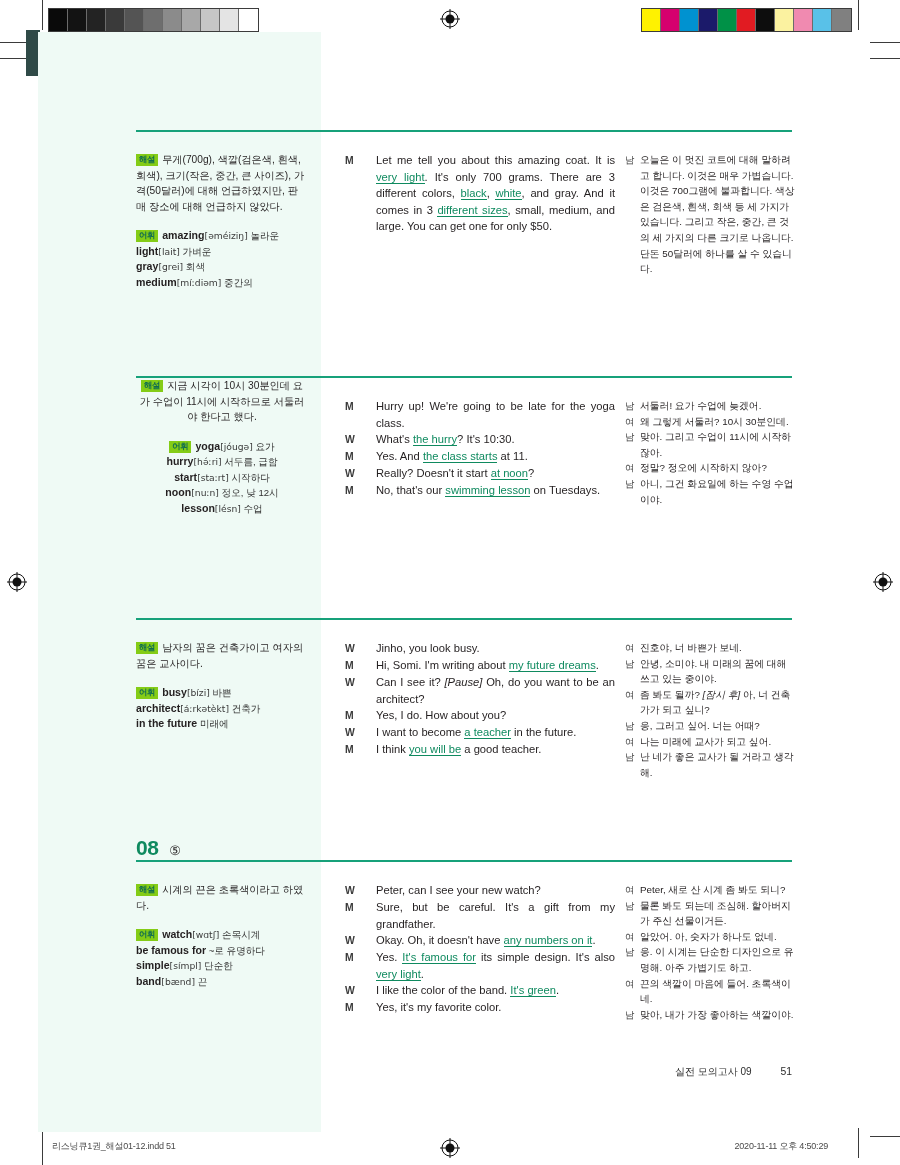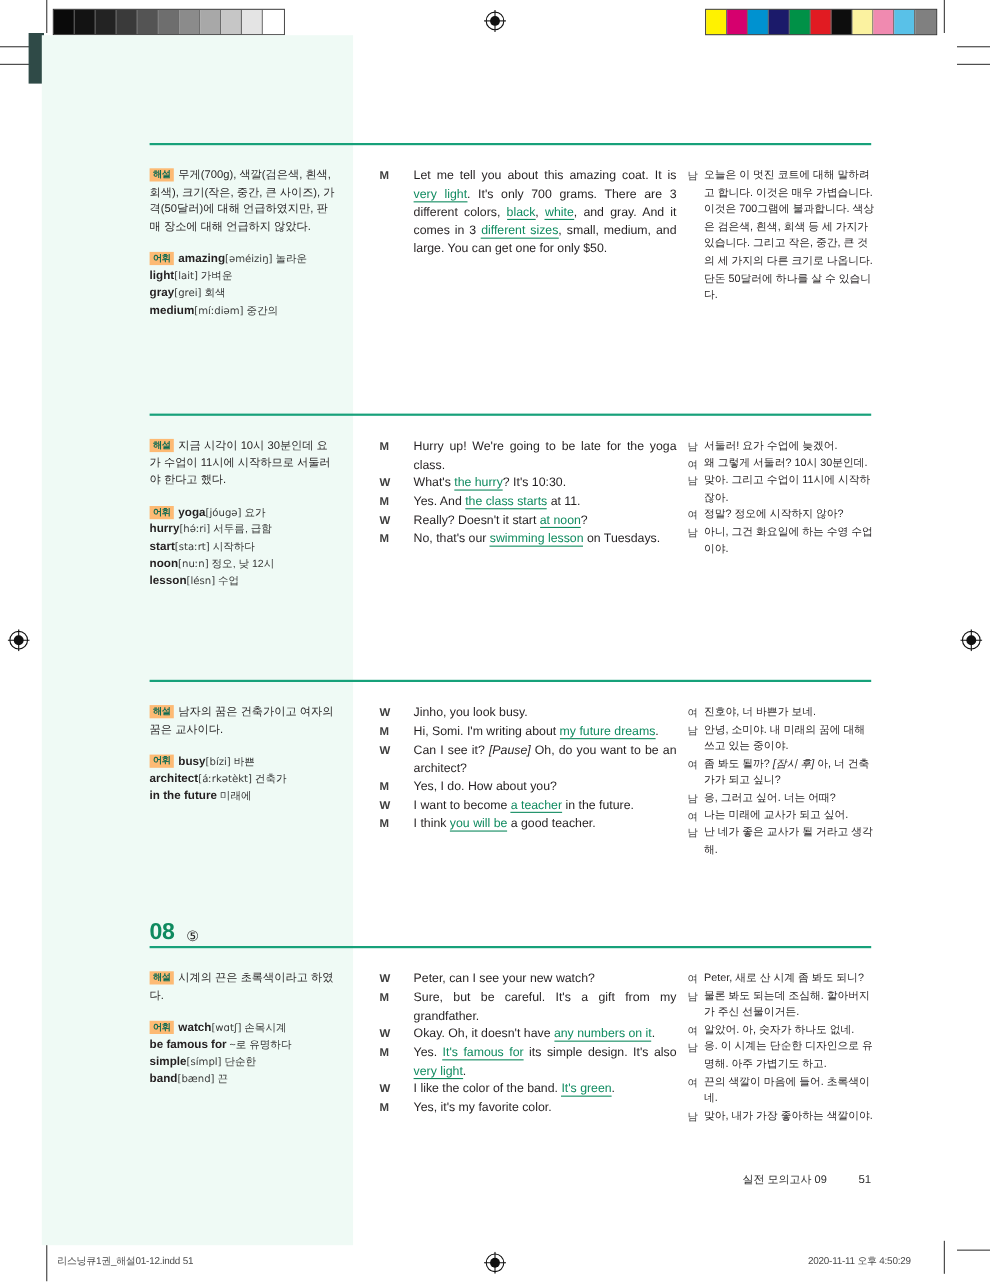--- a/index.html
+++ b/index.html
@@ -57,21 +57,21 @@
     background:#17a17a;
   }
 
   
   .leftcol {
     position:absolute; left:136px; width:172px;
     font-size:10.2px; line-height:15.5px; color:#231f20;
   }
   .badge {
     display:inline-block;
-    background:#fdba74;
+    background:#84cc16;
     color:#0f6b52;
     font-size:8.4px;
     font-weight:bold;
     padding:1px 3px 1.5px 3px;
     margin-right:4px;
     line-height:1.15;
     position:relative;
     top:-1px;
     letter-spacing:-0.3px;
   }
@@ -217,21 +217,21 @@
         <div class="utt"><span>Let me tell you about this amazing coat. It is </span><span class="hl">very light</span><span>. It's only 700 grams. There are 3 different colors, </span><span class="hl">black</span><span>, </span><span class="hl">white</span><span>, and gray. And it comes in 3 </span><span class="hl">different sizes</span><span>, small, medium, and large. You can get one for only $50.</span></div>
       </div>
     </div>
     <div class="transcol" style="top: 152px;">
       <div class="tline">
         <div class="tspk">남</div>
         <div class="tut">오늘은 이 멋진 코트에 대해 말하려고 합니다. 이것은 매우 가볍습니다. 이것은 700그램에 불과합니다. 색상은 검은색, 흰색, 회색 등 세 가지가 있습니다. 그리고 작은, 중간, 큰 것의 세 가지의 다른 크기로 나옵니다. 단돈 50달러에 하나를 살 수 있습니다.</div>
       </div>
     </div>
     <div class="qrule" style="top: 376px;"></div>
-    <div class="leftcol" style="top: 398px;">
+    <div class="leftcol" style="top: 378px; text-align: center;">
       <p class="expl"><span class="badge">해설</span><span>지금 시각이 10시 30분인데 요가 수업이 11시에 시작하므로 서둘러야 한다고 했다.</span></p>
       <p class="vocab">
         <span class="ventry"><span class="badge">어휘</span><span class="vw">yoga</span><span class="vp">[jóugə]</span><span class="vk"> 요가</span></span>
         <span class="ventry"><span class="vw">hurry</span><span class="vp">[hə́ːri]</span><span class="vk"> 서두름, 급함</span></span>
         <span class="ventry"><span class="vw">start</span><span class="vp">[staːrt]</span><span class="vk"> 시작하다</span></span>
         <span class="ventry"><span class="vw">noon</span><span class="vp">[nuːn]</span><span class="vk"> 정오, 낮 12시</span></span>
         <span class="ventry"><span class="vw">lesson</span><span class="vp">[lésn]</span><span class="vk"> 수업</span></span>
       </p>
     </div>
     <div class="scriptcol" style="top: 398px;">

